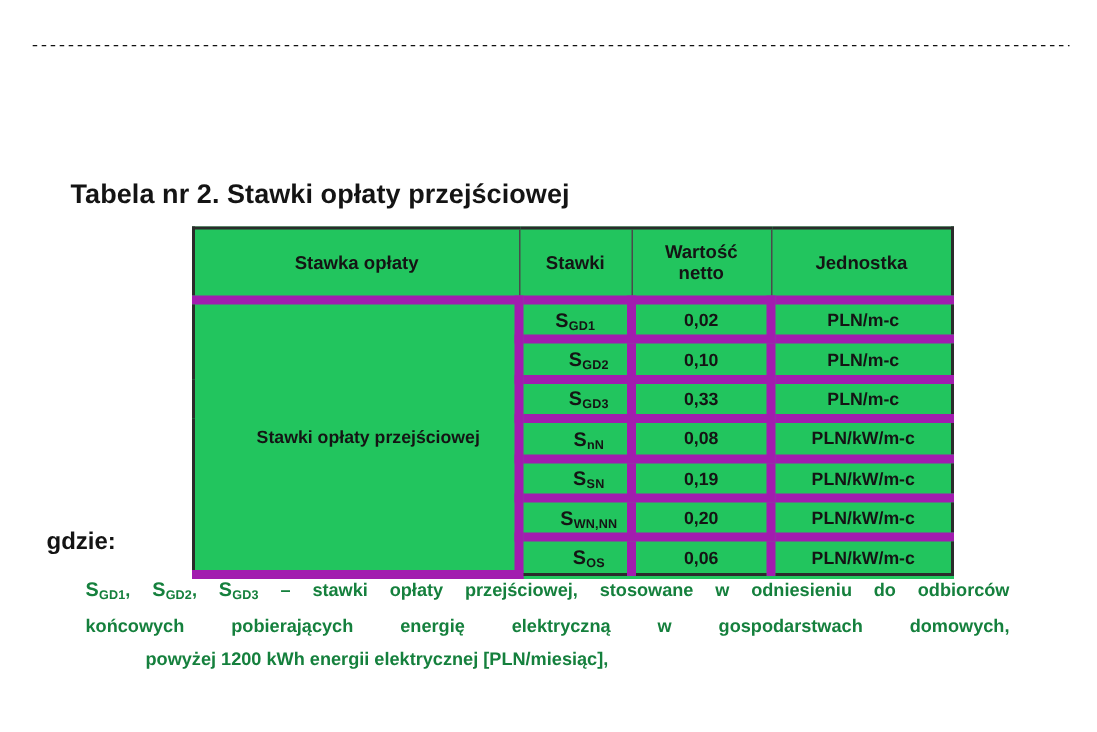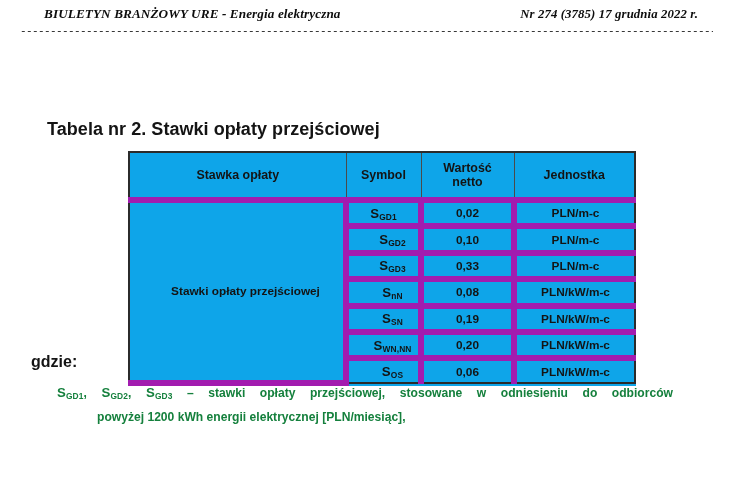--- a/index.html
+++ b/index.html
@@ -74,21 +74,21 @@
   #fee-table-wrap {
     position: absolute;
     left: 128px;
     top: 151px;
     width: 506px;
   }
   table.fee-table {
     border-collapse: collapse;
     width: 506px;
     table-layout: fixed;
-    background: #0ea5e9;
+    background: #22c55e;
   }
   table.fee-table th,
   table.fee-table td {
     border: 6px solid #a21caf;
     text-align: center;
     vertical-align: middle;
     font-size: 11.8px;
     font-weight: bold;
     color: #141414;
     padding: 0;
@@ -156,41 +156,37 @@
     display: block;
     text-align: justify;
     text-align-last: justify;
   }
   #footnote .sym sub { bottom: -2px; }
 </style>
 </head>
 <body>
 
 <div id="bulletin-header">
-  <div class="hdr-row">
-    <span class="hdr-left">BIULETYN BRANŻOWY URE - Energia elektryczna</span>
-    <span class="hdr-right">Nr 274 (3785) 17 grudnia 2022 r.</span>
-  </div>
   <div class="dashed-rule">--------------------------------------------------------------------------------------------------------------------------</div>
 </div>
 
 <div id="table-caption">Tabela nr 2. Stawki opłaty przejściowej</div>
 
 <div id="fee-table-wrap">
   <table class="fee-table">
     <colgroup>
       <col class="col-name">
         <col class="col-symbol">
         <col class="col-value">
         <col class="col-unit">
     </colgroup>
     <thead>
       <tr>
         <th>Stawka opłaty</th>
-        <th>Symbol</th>
+        <th>Stawki</th>
         <th>
           <span>Wartość</span><br>
           <span>netto</span>
         </th>
         <th>Jednostka</th>
       </tr>
     </thead>
     <tbody id="fee-table-body">
         <tr>
           <td class="rowlabel" rowspan="7">Stawki opłaty przejściowej</td>
@@ -232,14 +228,15 @@
   </table>
 </div>
 
 <div id="gdzie-label">gdzie:</div>
 
 <div id="footnote">
   <span class="fn-just">
     <span class="sym">
       <span>S</span><sub>GD1</sub></span><span>, </span><span class="sym"><span>S</span><sub>GD2</sub></span><span>, </span><span class="sym"><span>S</span><sub>GD3</sub></span><span> – </span><span>stawki opłaty przejściowej, stosowane w odniesieniu do odbiorców</span>
   </span>
+  <span class="fn-just">końcowych pobierających energię elektryczną w gospodarstwach domowych,</span>
   <span class="fn-line">powyżej 1200 kWh energii elektrycznej [PLN/miesiąc],</span>
 </div>
 
 </body></html>

